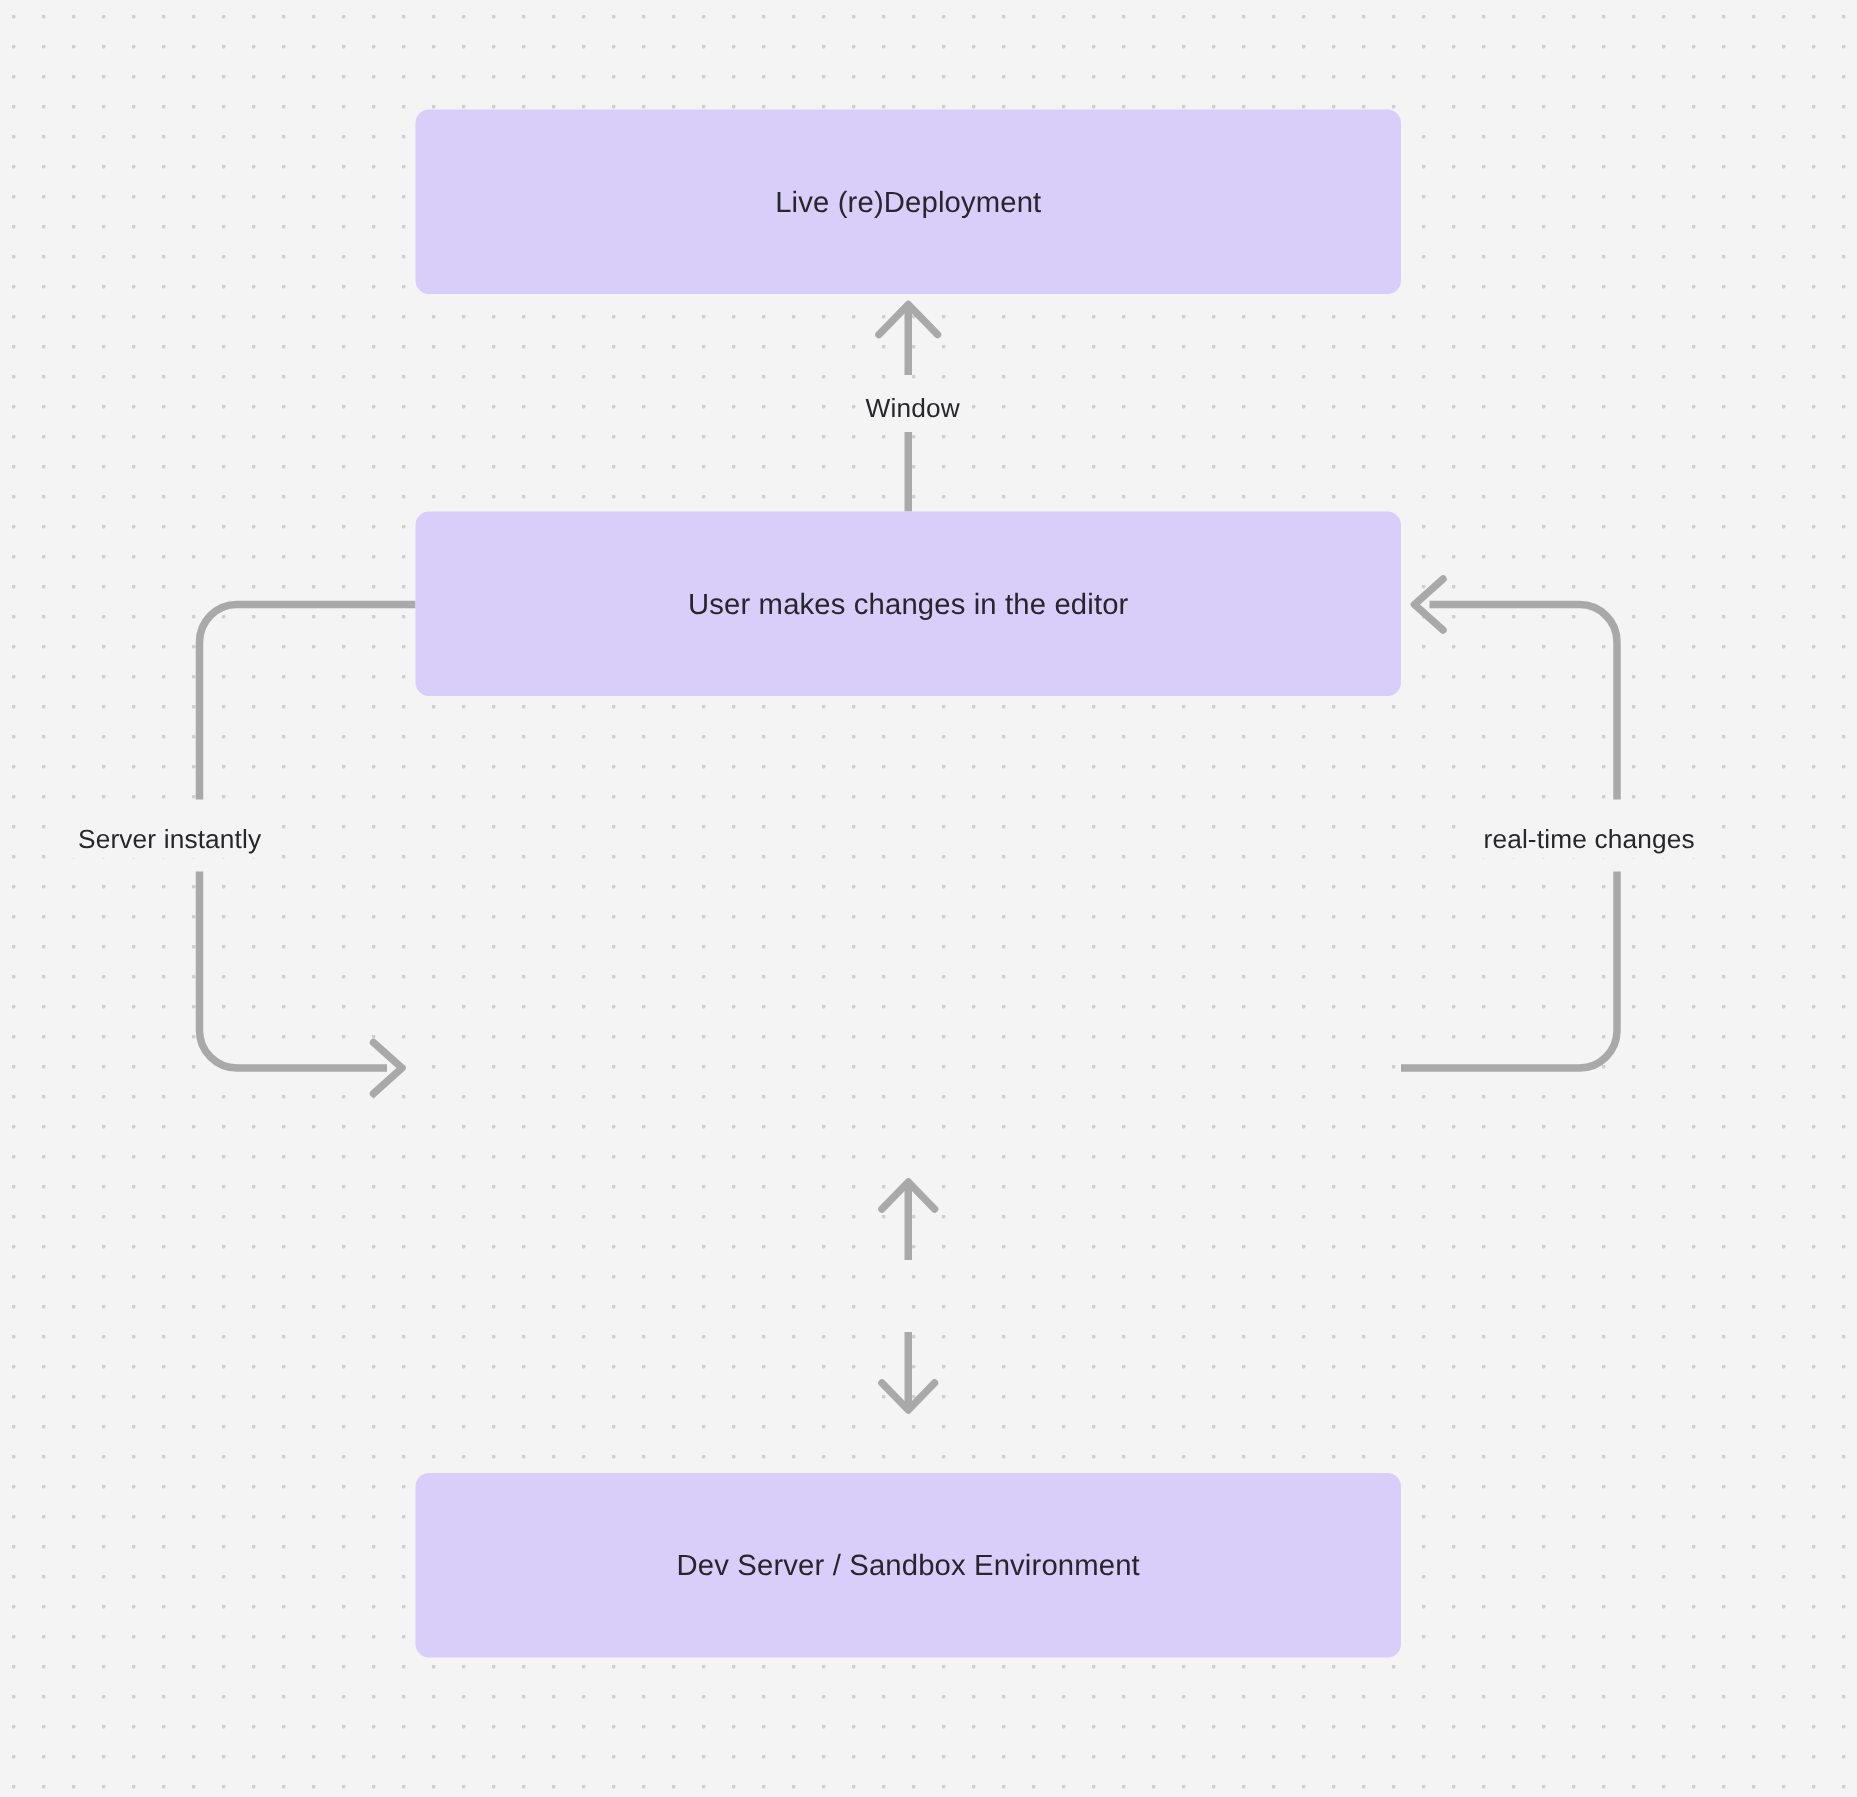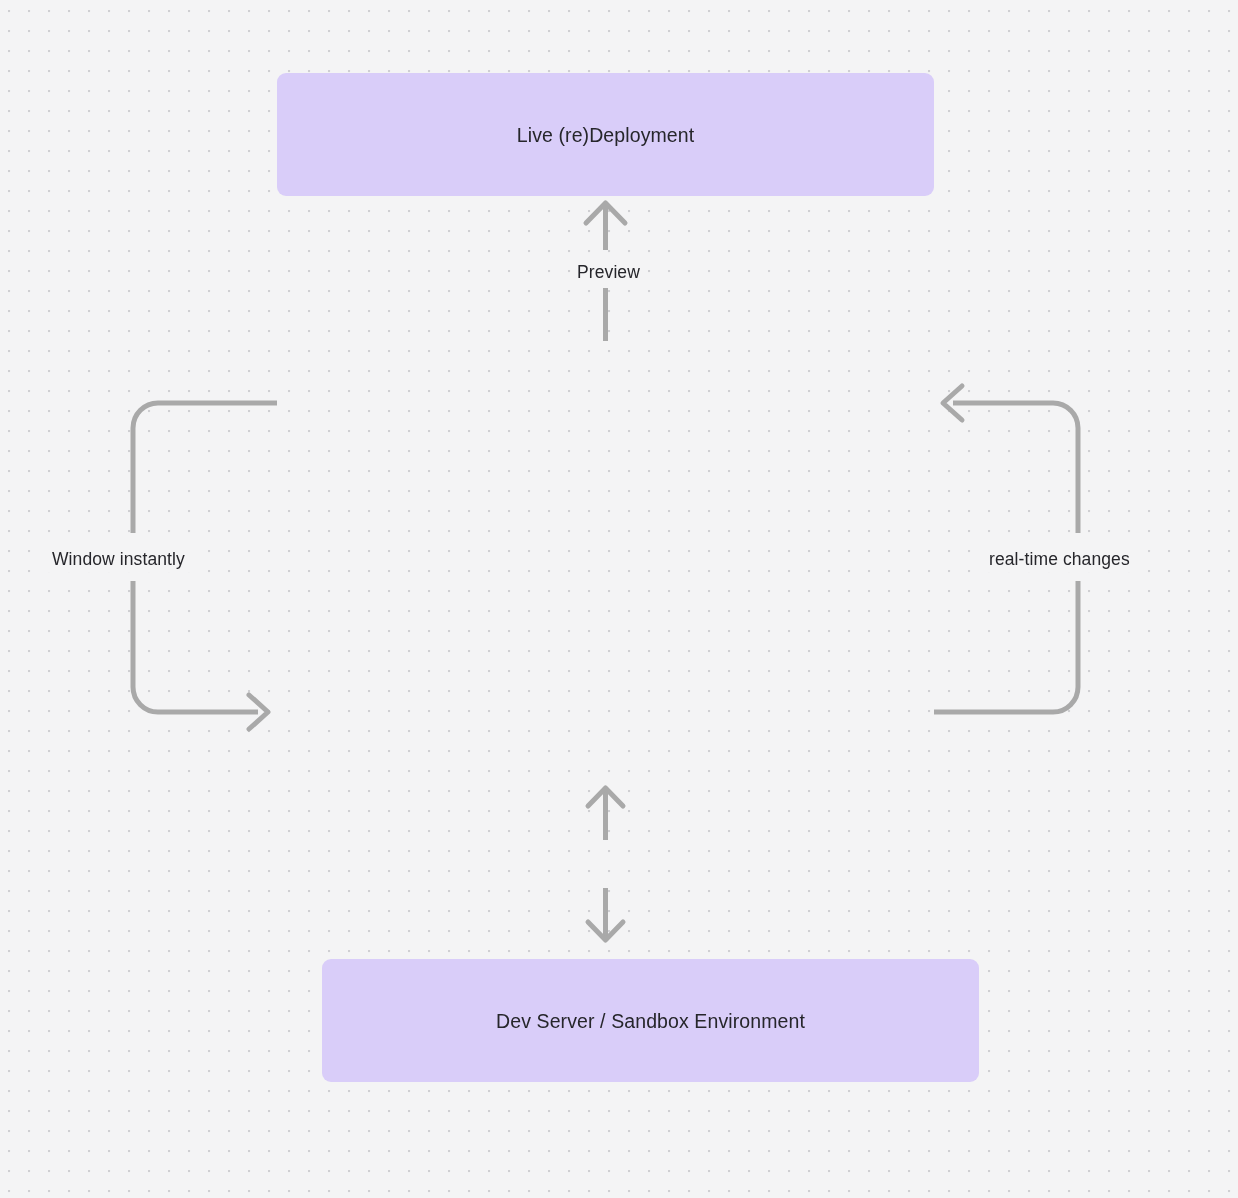--- a/index.html
+++ b/index.html
@@ -45,21 +45,21 @@
     line-height: 24px;
     color: #26262b;
     letter-spacing: 0.1px;
     text-align: center;
     white-space: nowrap;
     font-weight: 400;
   }
   #node-live      { top: 73px;  }
   #node-user      { top: 341px; }
   #node-preview   { top: 651px; }
-  #node-devserver { top: 959px; margin-left: 45px; }
+  #node-devserver { top: 982px; }
 
   
   #edges {
     position: absolute;
     left: 0;
     top: 0;
     width: 1238px;
     height: 1198px;
     pointer-events: none;
   }
@@ -116,26 +116,29 @@
     <path class="edge-path" d="M 605.5 840 L 605.5 790"></path>
     <path class="edge-head" d="M 588 806 L 605.5 788 L 623 806"></path>
     <path class="edge-path" d="M 605.5 888 L 605.5 938"></path>
     <path class="edge-head" d="M 588 922 L 605.5 940 L 623 922"></path>
   </svg>
 
   <div class="node" id="node-live">
     <span class="node-label">Live (re)Deployment</span>
   </div>
 
+  <div class="node" id="node-user">
+    <span class="node-label">User makes changes in the editor</span>
+  </div>
 
 
   <div class="node" id="node-devserver">
     <span class="node-label">Dev Server / Sandbox Environment</span>
   </div>
 
-  <div class="edge-label" id="label-publish">Preview</div>
+  <div class="edge-label" id="label-publish">Window</div>
 
-  <div class="edge-label" id="label-updates">Window instantly</div>
+  <div class="edge-label" id="label-updates">Server instantly</div>
 
   <div class="edge-label" id="label-realtime">real-time changes</div>
 
 
 </div>
 
 </body></html>

